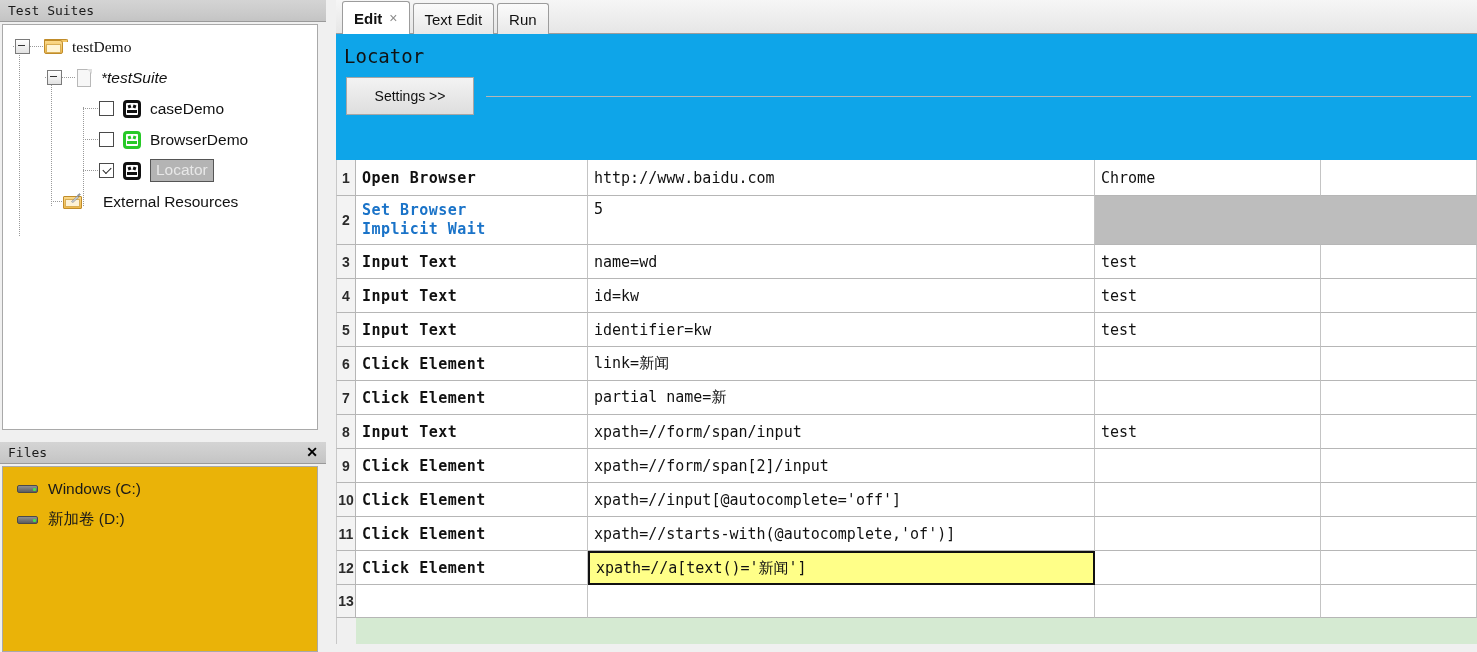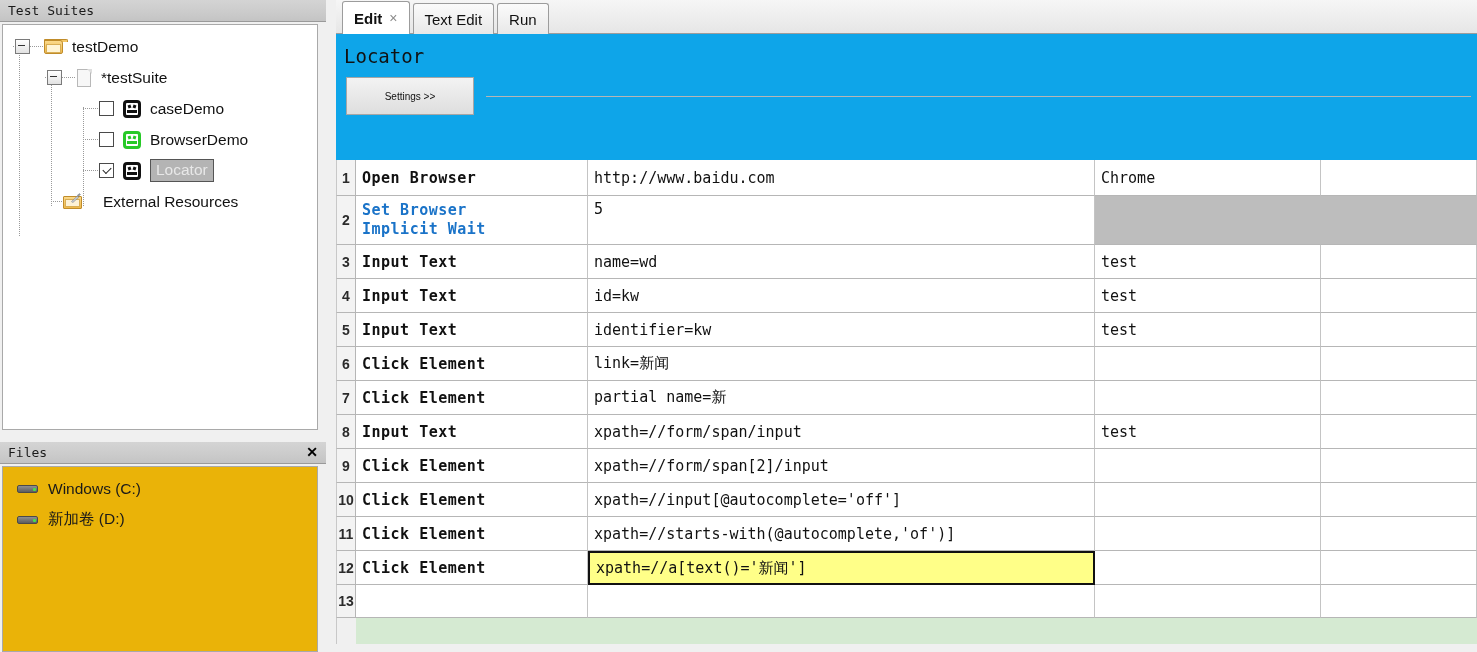--- a/index.html
+++ b/index.html
@@ -240,21 +240,21 @@
 
   #settings-row {
     display: flex; align-items: center;
     margin-top: 10px; padding-left: 10px; padding-right: 6px;
   }
   #settings-btn {
     height: 38px; min-width: 128px;
     background: linear-gradient(to bottom,#f3f3f3,#dedede);
     border: 1px solid #a6a6a6;
     display: flex; align-items: center; justify-content: center;
-    font-size: 10px; color: #111;
+    font-size: 14px; color: #111;
     box-sizing: border-box;
     cursor: pointer;
   }
   #settings-line {
     flex: 1; height: 1px; background: #b6b6b6; margin-left: 12px;
   }
 
   
   #grid {
     position: absolute; left: 0; top: 160px; width: 1141px; height: 492px;
@@ -330,24 +330,24 @@
 
           <div class="tnode" style="padding-left:10px;">
             <div class="dots-h" style="width:2px;"></div>
             <div class="expander"></div>
             <div class="dots-h" style="width:14px;"></div>
             <div class="folder-ico">
               <div class="tab"></div>
                 <div class="back"></div>
                 <div class="inner"></div>
             </div>
-            <span class="tlabel" style="margin-left:8px;">testDemo</span>
+            <span class="tlabel" style="margin-left:8px;font-family:Liberation Serif, serif;">testDemo</span>
           </div>
 
-          <div class="tnode" style="padding-left:42px;">
+          <div class="tnode" style="padding-left:42px;font-style:italic;">
             <div class="dots-h" style="width:2px;"></div>
             <div class="expander"></div>
             <div class="dots-h" style="width:14px;"></div>
             <div class="file-ico">
               <div class="sheet"></div>
                 <div class="corner"></div>
             </div>
             <span class="tlabel" style="margin-left:8px;">*testSuite</span>
           </div>
 

